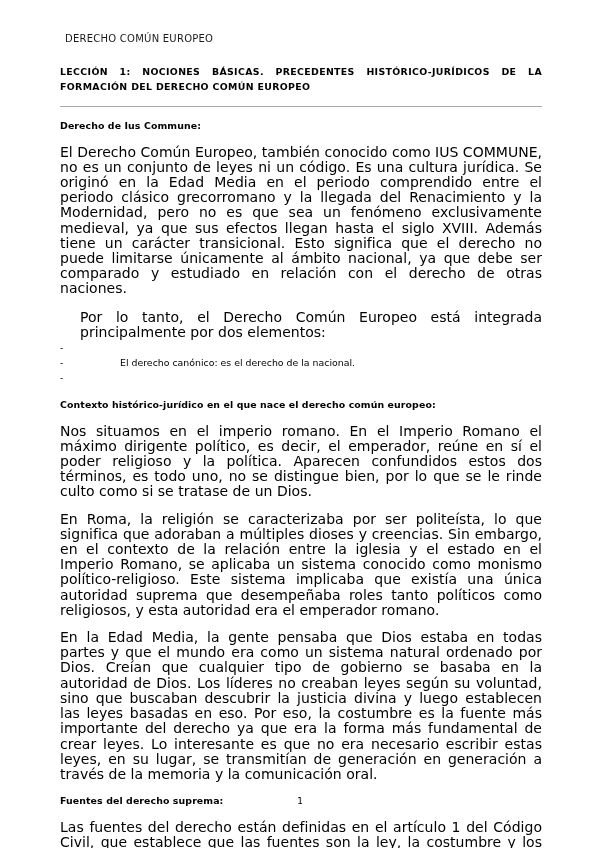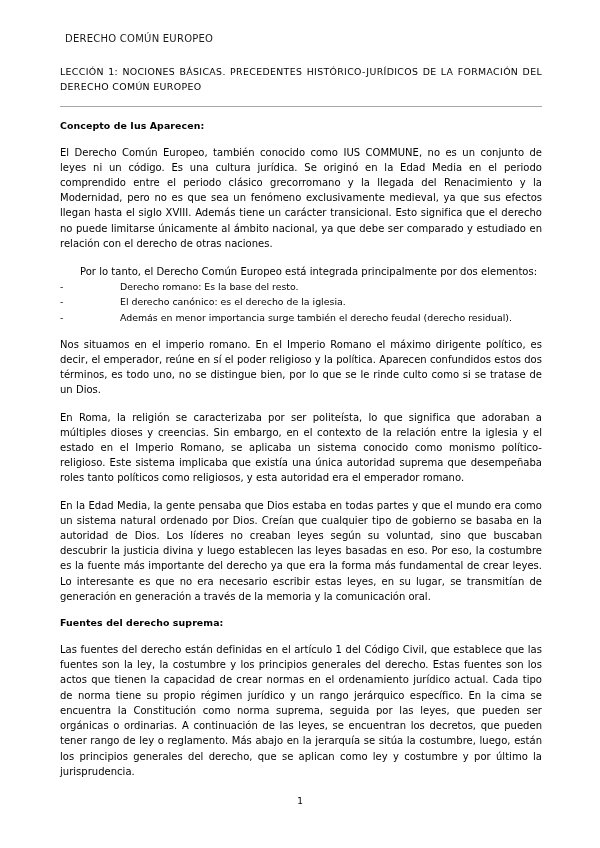--- a/index.html
+++ b/index.html
@@ -31,21 +31,21 @@
     white-space: nowrap;
   }
   .content {
     position: absolute;
     left: 60px;
     top: 64px;
     width: 482px;
   }
   .doc-title {
     font-size: 9.4px;
-    font-weight: normal;
+    font-weight: bold;
     line-height: 15.3px;
     text-align: justify;
     text-align-last: left;
     letter-spacing: 0.35px;
     margin: 0;
   }
   .rule {
     border: 0;
     border-top: 1px solid #a8a8a8;
     margin: 11px 0 0 0;
@@ -53,21 +53,21 @@
     width: 100%;
   }
   h2.section {
     font-size: 9.4px;
     font-weight: bold;
     line-height: 14px;
     margin: 12px 0 0 0;
     letter-spacing: 0.1px;
   }
   p.body-par {
-    font-size: 10px;
+    font-size: 14px;
     line-height: 15.2px;
     text-align: justify;
     text-align-last: left;
     margin: 12px 0 0 0;
     letter-spacing: 0.02px;
   }
   p.body-par.lead-in {
     margin-top: 13px;
     margin-left: 20px;
   }
@@ -106,41 +106,40 @@
 <div class="page">
 
   <div class="running-header">DERECHO COMÚN EUROPEO</div>
 
   <div class="content">
 
     <h1 class="doc-title">LECCIÓN 1: NOCIONES BÁSICAS. PRECEDENTES HISTÓRICO-JURÍDICOS DE LA FORMACIÓN DEL DERECHO COMÚN EUROPEO</h1>
 
     <hr class="rule">
 
-    <h2 class="section">Concepto de Ius Aparecen:</h2>
+    <h2 class="section">Derecho de Ius Commune:</h2>
 
     <p class="body-par">El Derecho Común Europeo, también conocido como IUS COMMUNE,  no es un conjunto de leyes ni un código. Es una cultura jurídica. Se originó en la Edad Media en el periodo comprendido entre el periodo clásico grecorromano y la llegada del Renacimiento y la Modernidad, pero no es que sea un fenómeno exclusivamente medieval, ya que sus efectos llegan hasta el siglo XVIII. Además tiene un carácter transicional. Esto significa que el derecho no puede limitarse únicamente al ámbito nacional, ya que debe ser comparado y estudiado en relación con el derecho de otras naciones.</p>
 
     <p class="body-par lead-in">Por lo tanto, el Derecho Común Europeo está integrada principalmente por dos elementos:</p>
 
     <ul class="dash-list" id="elementos-list">
         <li>
           <span class="dash">-</span>
-          <span class="li-text">Derecho romano: Es la base del resto.</span>
         </li>
         <li>
           <span class="dash">-</span>
-          <span class="li-text">El derecho canónico: es el derecho de la iglesia.</span>
+          <span class="li-text">El derecho canónico: es el derecho de la nacional.</span>
         </li>
         <li>
           <span class="dash">-</span>
-          <span class="li-text">Además en menor importancia surge también el derecho feudal (derecho residual).</span>
         </li>
       </ul>
 
+    <h2 class="section">Contexto histórico-jurídico en el que nace el derecho común europeo:</h2>
 
 
     <p class="body-par">Nos situamos en el imperio romano. En el Imperio Romano el máximo dirigente político, es decir, el emperador, reúne en sí el poder religioso y la política. Aparecen confundidos estos dos términos, es todo uno, no se distingue bien, por lo que se le rinde culto como si se tratase de un Dios.</p>
 
     <p class="body-par">En Roma, la religión se caracterizaba por ser politeísta, lo que significa que adoraban a múltiples dioses y creencias. Sin embargo, en el contexto de la relación entre la iglesia y el estado en el Imperio Romano, se aplicaba un sistema conocido como monismo político-religioso. Este sistema implicaba que existía una única autoridad suprema que desempeñaba roles tanto políticos como religiosos, y esta autoridad era el emperador romano.</p>
 
     <p class="body-par">En la Edad Media, la gente pensaba que Dios estaba en todas partes y que el mundo era como un sistema natural ordenado por Dios. Creían que cualquier tipo de gobierno se basaba en la autoridad de Dios. Los líderes no creaban leyes según su voluntad, sino que buscaban descubrir la justicia divina y luego establecen las leyes basadas en eso. Por eso, la costumbre es la fuente más importante del derecho ya que era la forma más fundamental de crear leyes. Lo interesante es que no era necesario escribir estas leyes, en su lugar, se transmitían de generación en generación a través de la memoria y la comunicación oral.</p>
 
     <h2 class="section">Fuentes del derecho suprema:</h2>
 

